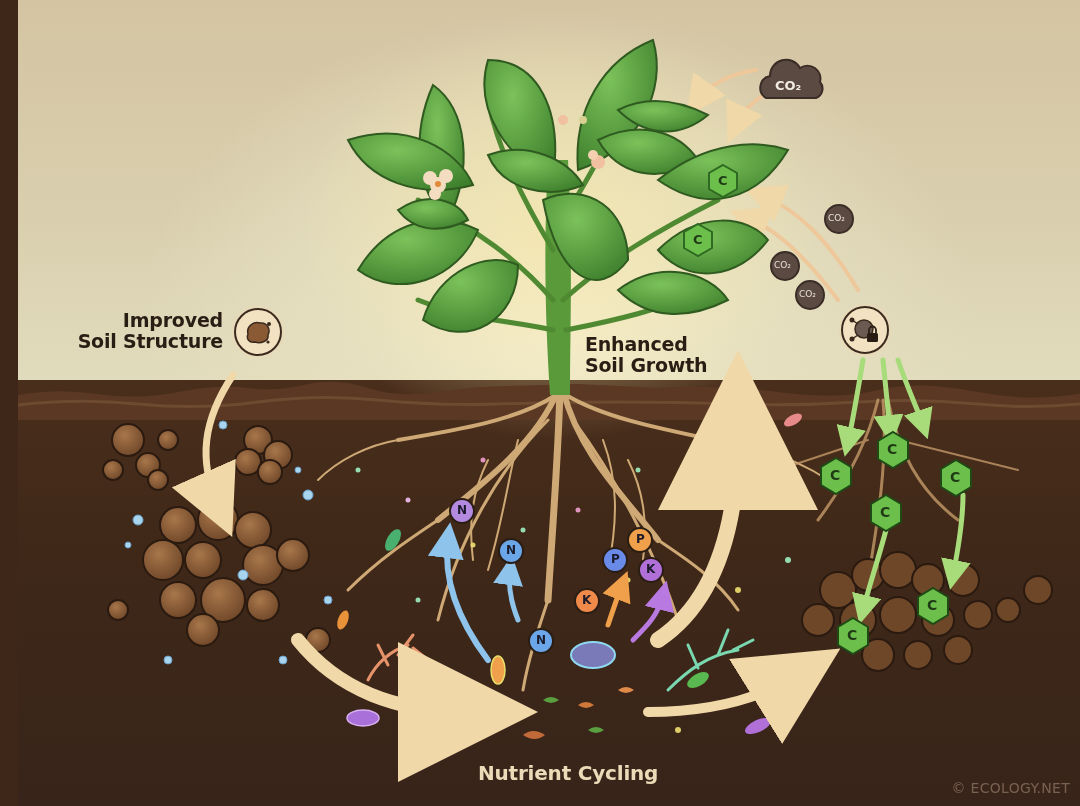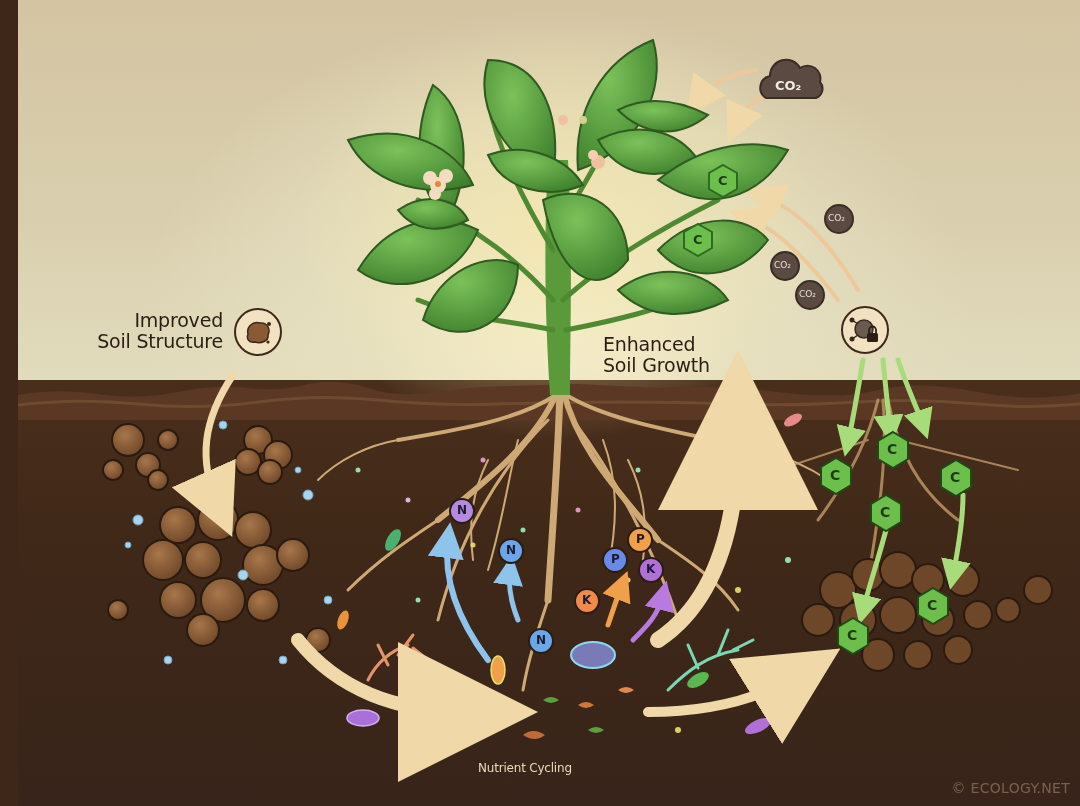--- a/index.html
+++ b/index.html
@@ -4,21 +4,21 @@
 <style>
   html, body { margin: 0; padding: 0; }
   body { width: 1080px; height: 806px; overflow: hidden; background: #3e2718; font-family: "DejaVu Sans", sans-serif; }
   .stage { position: relative; width: 1080px; height: 806px; overflow: hidden; margin-left: 18px; }
   .sky { position: absolute; left: 0; top: 0; width: 1080px; height: 400px;
     background: radial-gradient(ellipse 420px 320px at 540px 330px, #f4efd4 0%, #e6e0c0 45%, rgba(230,224,192,0) 100%),
                 linear-gradient(180deg, #d4c4a2 0%, #d9cfae 55%, #e2ddbf 100%); }
   .soil { position: absolute; left: 0; top: 380px; width: 1080px; height: 426px;
     background: linear-gradient(180deg, #4a2e1c 0%, #3f2818 40%, #38241a 100%); }
   svg.art { position: absolute; left: 0; top: 0; }
-  .label { position: absolute; font-weight: normal; color: #2a1d14; line-height: 1.12; font-size: 19px; letter-spacing: -0.2px; }
+  .label { position: absolute; font-weight: bold; color: #2a1d14; line-height: 1.12; font-size: 19px; letter-spacing: -0.2px; }
   .label.right-align { text-align: right; }
   .label.light { color: #eadcb8; }
   .credit { position: absolute; right: 28px; bottom: 10px; font-size: 14px; color: #7a6050; letter-spacing: 0.3px; }
   .badge { position: absolute; border-radius: 50%; background: #f2e2c2; border: 2px solid #3a2a1e; box-shadow: 0 0 0 2px #e8d9b8; }
 </style>
 </head>
 <body>
 
 <div class="stage">
   <div class="sky"></div>
@@ -309,33 +309,33 @@
     <div>Soil Structure</div>
   </div>
   <div class="badge" style="left:216px;top:308px;width:44px;height:44px;">
     <svg width="44" height="44" viewBox="0 0 44 44">
         <path d="M12,24 C10,16 18,11 24,13 C31,12 35,19 32,25 C33,31 25,34 19,32 C13,33 10,29 12,24z" fill="#8a5a34" stroke="#3a2a1e" stroke-width="1.5"></path>
         <circle cx="33" cy="14" r="2" fill="#3a2a1e"></circle>
         <circle cx="32" cy="32" r="1.6" fill="#3a2a1e"></circle>
       </svg>
   </div>
 
-  <div class="label" style="left:585px;top:334px;">
+  <div class="label" style="left:567px;top:334px;">
     <div>Enhanced</div>
     <div>Soil Growth</div>
   </div>
 
   <div class="badge" style="left:823px;top:306px;width:44px;height:44px;">
     <svg width="44" height="44" viewBox="0 0 44 44">
         <circle cx="21" cy="21" r="9" fill="#6a5a52" stroke="#3a2a1e" stroke-width="1.5"></circle>
         <circle cx="9" cy="12" r="2.5" fill="#3a2a1e"></circle>
         <circle cx="9" cy="31" r="2.5" fill="#3a2a1e"></circle>
         <line x1="9" y1="12" x2="15" y2="16" stroke="#3a2a1e" stroke-width="1.5"></line>
         <line x1="9" y1="31" x2="15" y2="27" stroke="#3a2a1e" stroke-width="1.5"></line>
         <rect x="24" y="25" width="11" height="9" rx="1.5" fill="#2a1d14"></rect>
         <path d="M26,25 v-3 a3.5,3.5 0 0,1 7,0 v3" fill="none" stroke="#2a1d14" stroke-width="1.8"></path>
       </svg>
   </div>
 
-  <div class="label light" style="left:460px;top:762px;font-size:12px;">Nutrient Cycling</div>
+  <div class="label light" style="left:460px;top:762px;font-size:20px;">Nutrient Cycling</div>
 
   <div class="credit">© ECOLOGY.NET</div>
 </div>
 
 </body></html>

